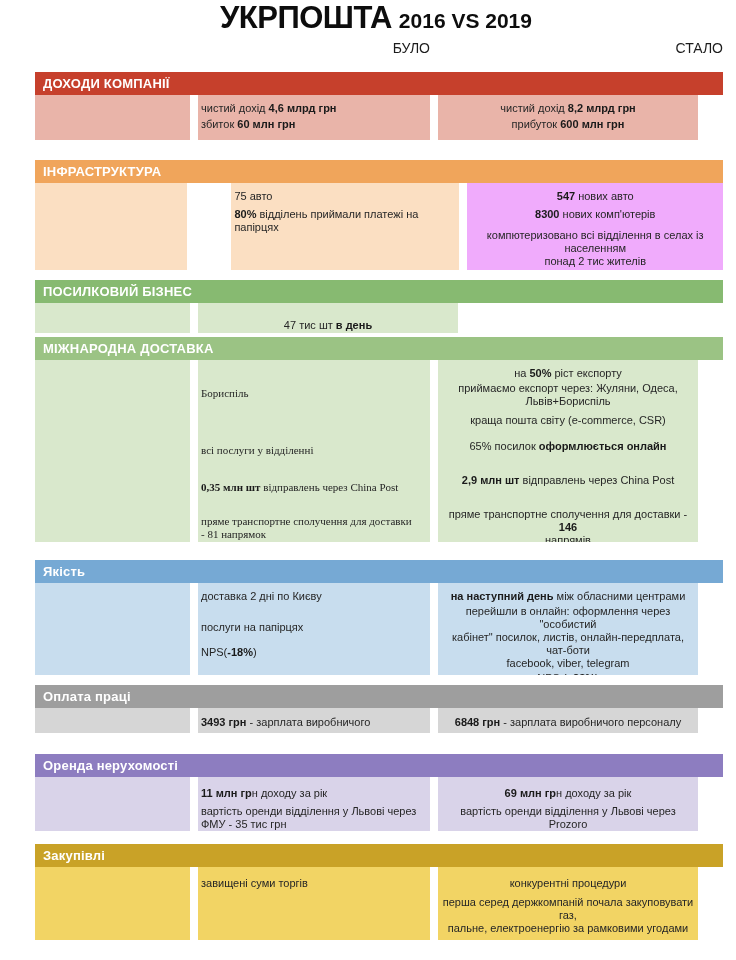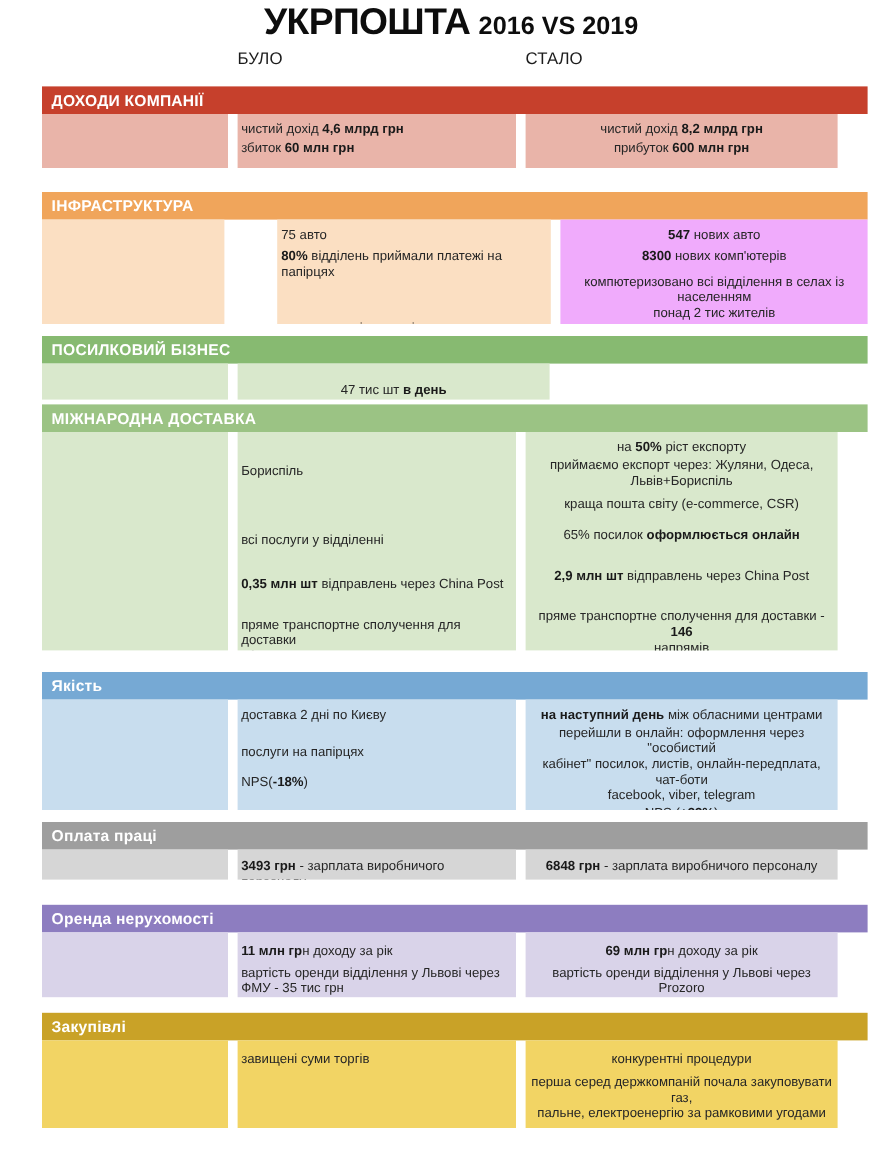--- a/index.html
+++ b/index.html
@@ -7,21 +7,21 @@
     width: 736px; height: 960px;
     background: #ffffff;
     font-family: "Liberation Sans", sans-serif;
     color: #2b2b2b;
     overflow: hidden;
   }
   .titlebar { padding-top: 0; padding-left: 16px; text-align: center; white-space: nowrap; }
   .brand { font-size: 31px; font-weight: bold; color: #0d0d0d; letter-spacing: -0.5px; }
   .vs { font-size: 21px; font-weight: bold; color: #0d0d0d; margin-left: 7px; }
   .col-labels { position: relative; height: 22px; margin-top: 2px; }
-  .col-label { position: absolute; top: 2px; font-size: 14px; color: #1c1c1c; text-align: left; }
+  .col-label { position: absolute; top: 2px; font-size: 14px; color: #1c1c1c; text-align: right; }
   .col-label.was   { left: 198px; width: 232px; }
   .col-label.became{ left: 438px; width: 285px; }
   #sections { margin: 12px 0 0 35px; width: 688px; }
   .sec-header {
     height: 23px; box-sizing: border-box;
     display: flex; align-items: center;
     padding-left: 8px;
     color: #ffffff; font-weight: bold; font-size: 13px; letter-spacing: 0.2px;
     white-space: nowrap; overflow: hidden;
   }
@@ -106,21 +106,21 @@
           <div class="para" style="margin-top: 9px;">
             <span class="ln"><span>47 тис шт </span><b>в день</b></span>
           </div>
         </div>
       </div>
     </div>
     <div class="sec" style="margin-bottom: 18px;">
       <div class="sec-header" style="background: rgb(155, 195, 132);">МІЖНАРОДНА ДОСТАВКА</div>
       <div class="sec-body" style="height: 182px;">
         <div class="cell cell-blank" style="background: rgb(217, 232, 204);"></div>
-        <div class="cell cell-was" style="background: rgb(217, 232, 204);">
+        <div class="cell cell-was" style="background: rgb(217, 232, 204); font-family: Liberation Serif, serif;">
           <div class="para" style="margin-top: 20px;">
             <span class="ln"><span>Бориспіль</span></span>
           </div>
           <div class="para" style="margin-top: 44px;">
             <span class="ln"><span>всі послуги у відділенні</span></span>
           </div>
           <div class="para" style="margin-top: 24px;">
             <span class="ln"><b>0,35 млн шт</b><span> відправлень через China Post</span></span>
           </div>
           <div class="para" style="margin-top: 21px;">

